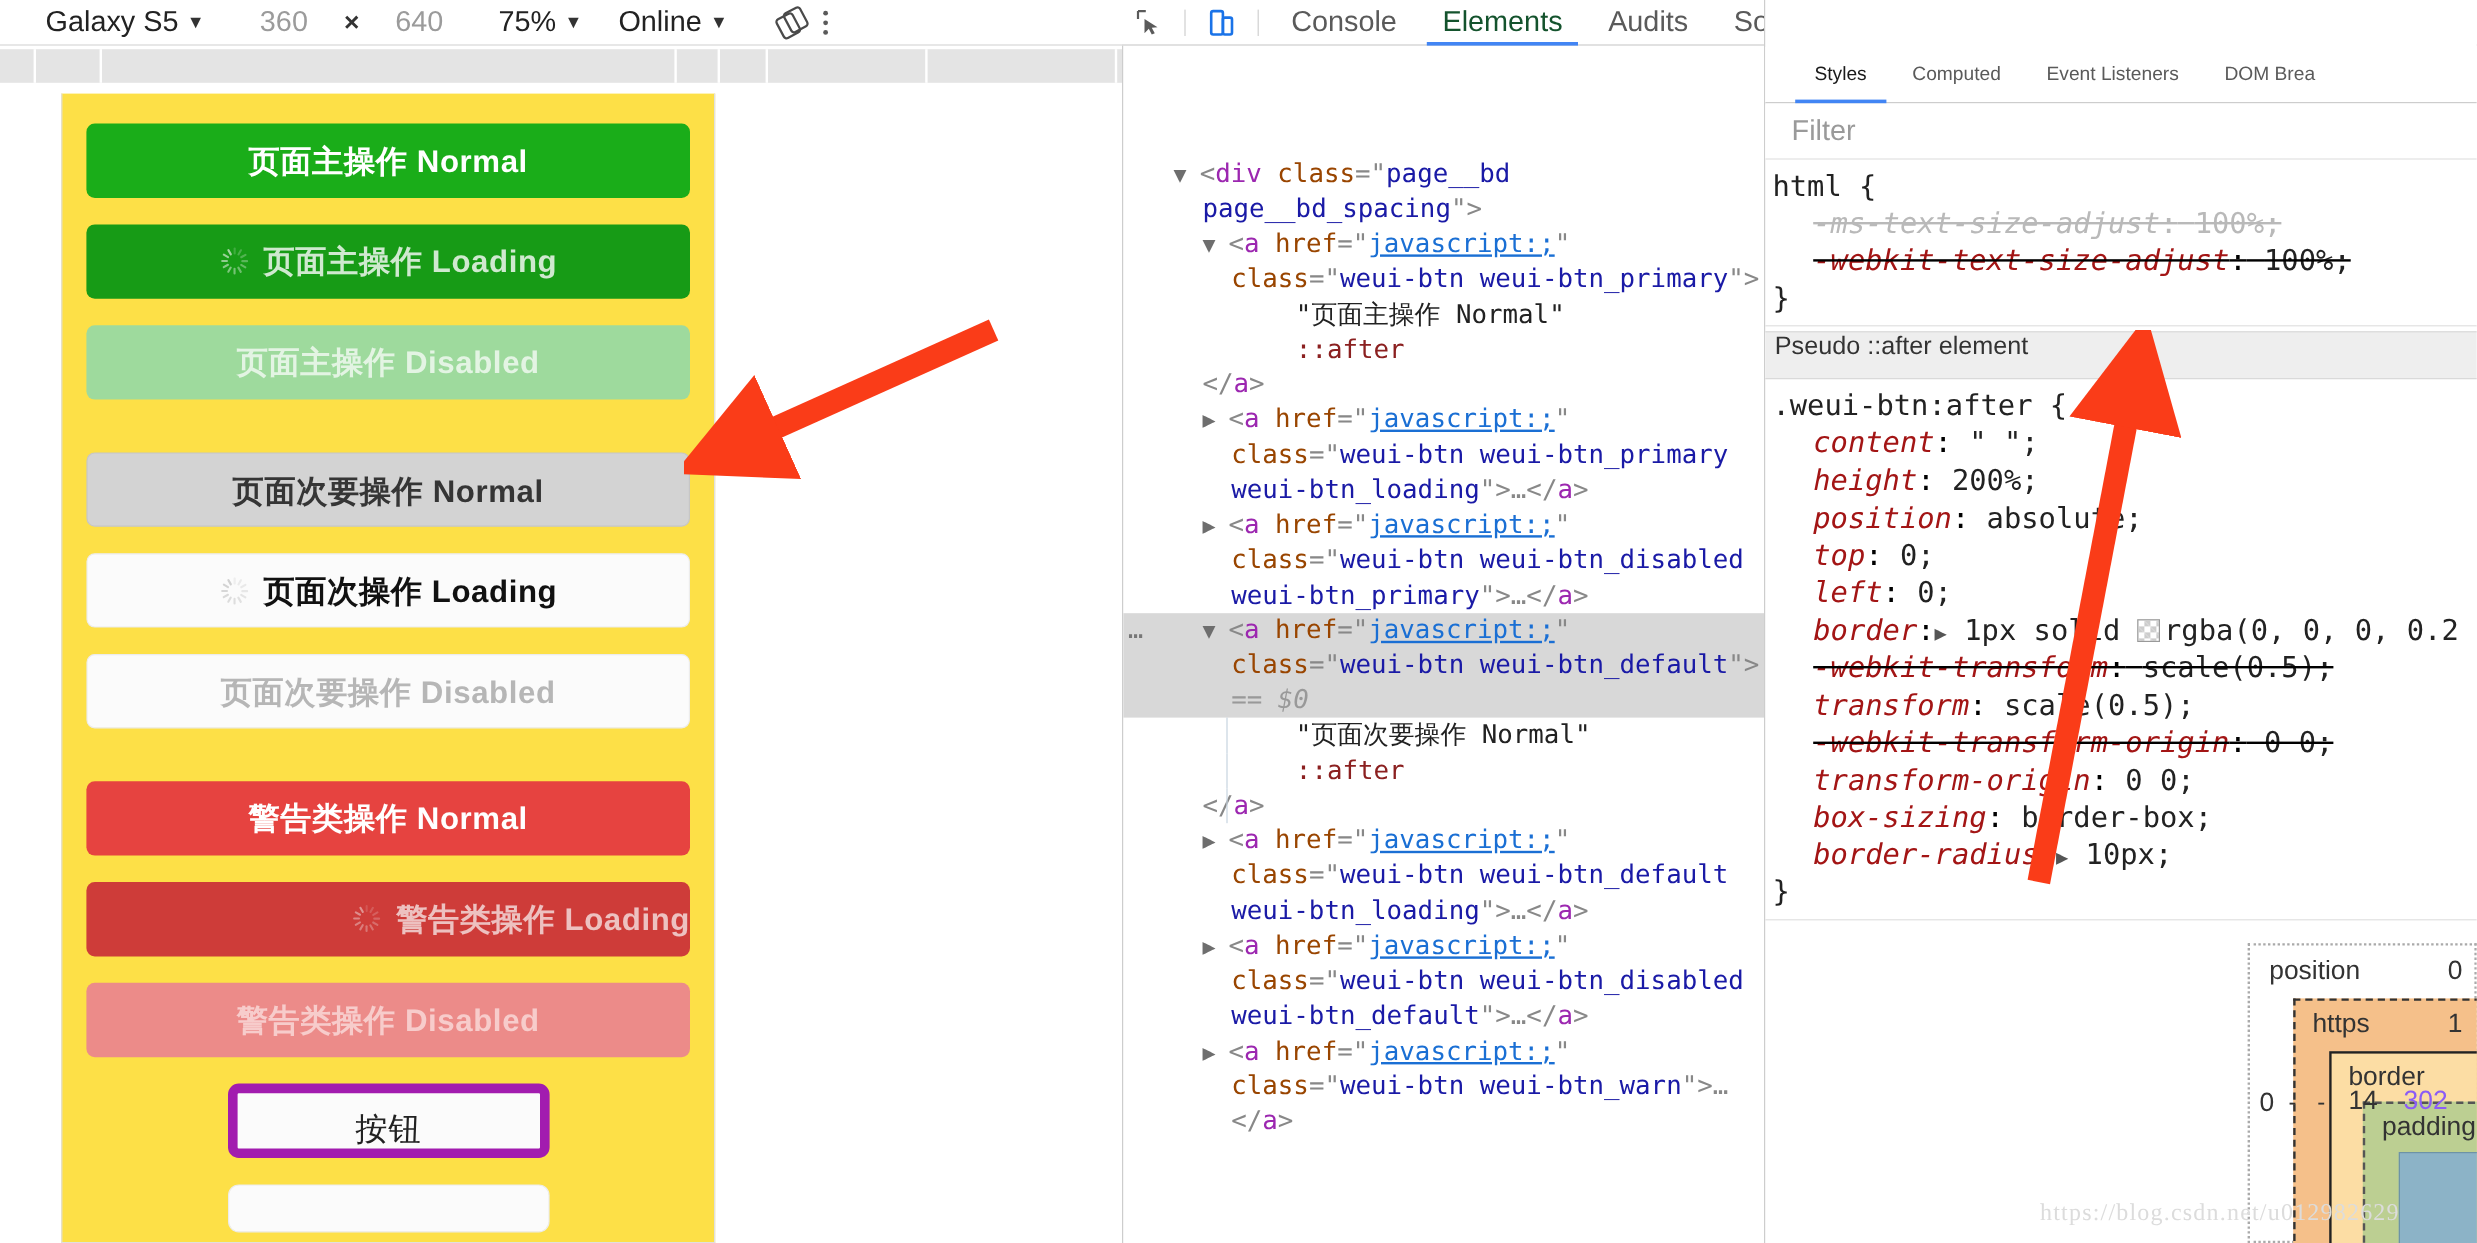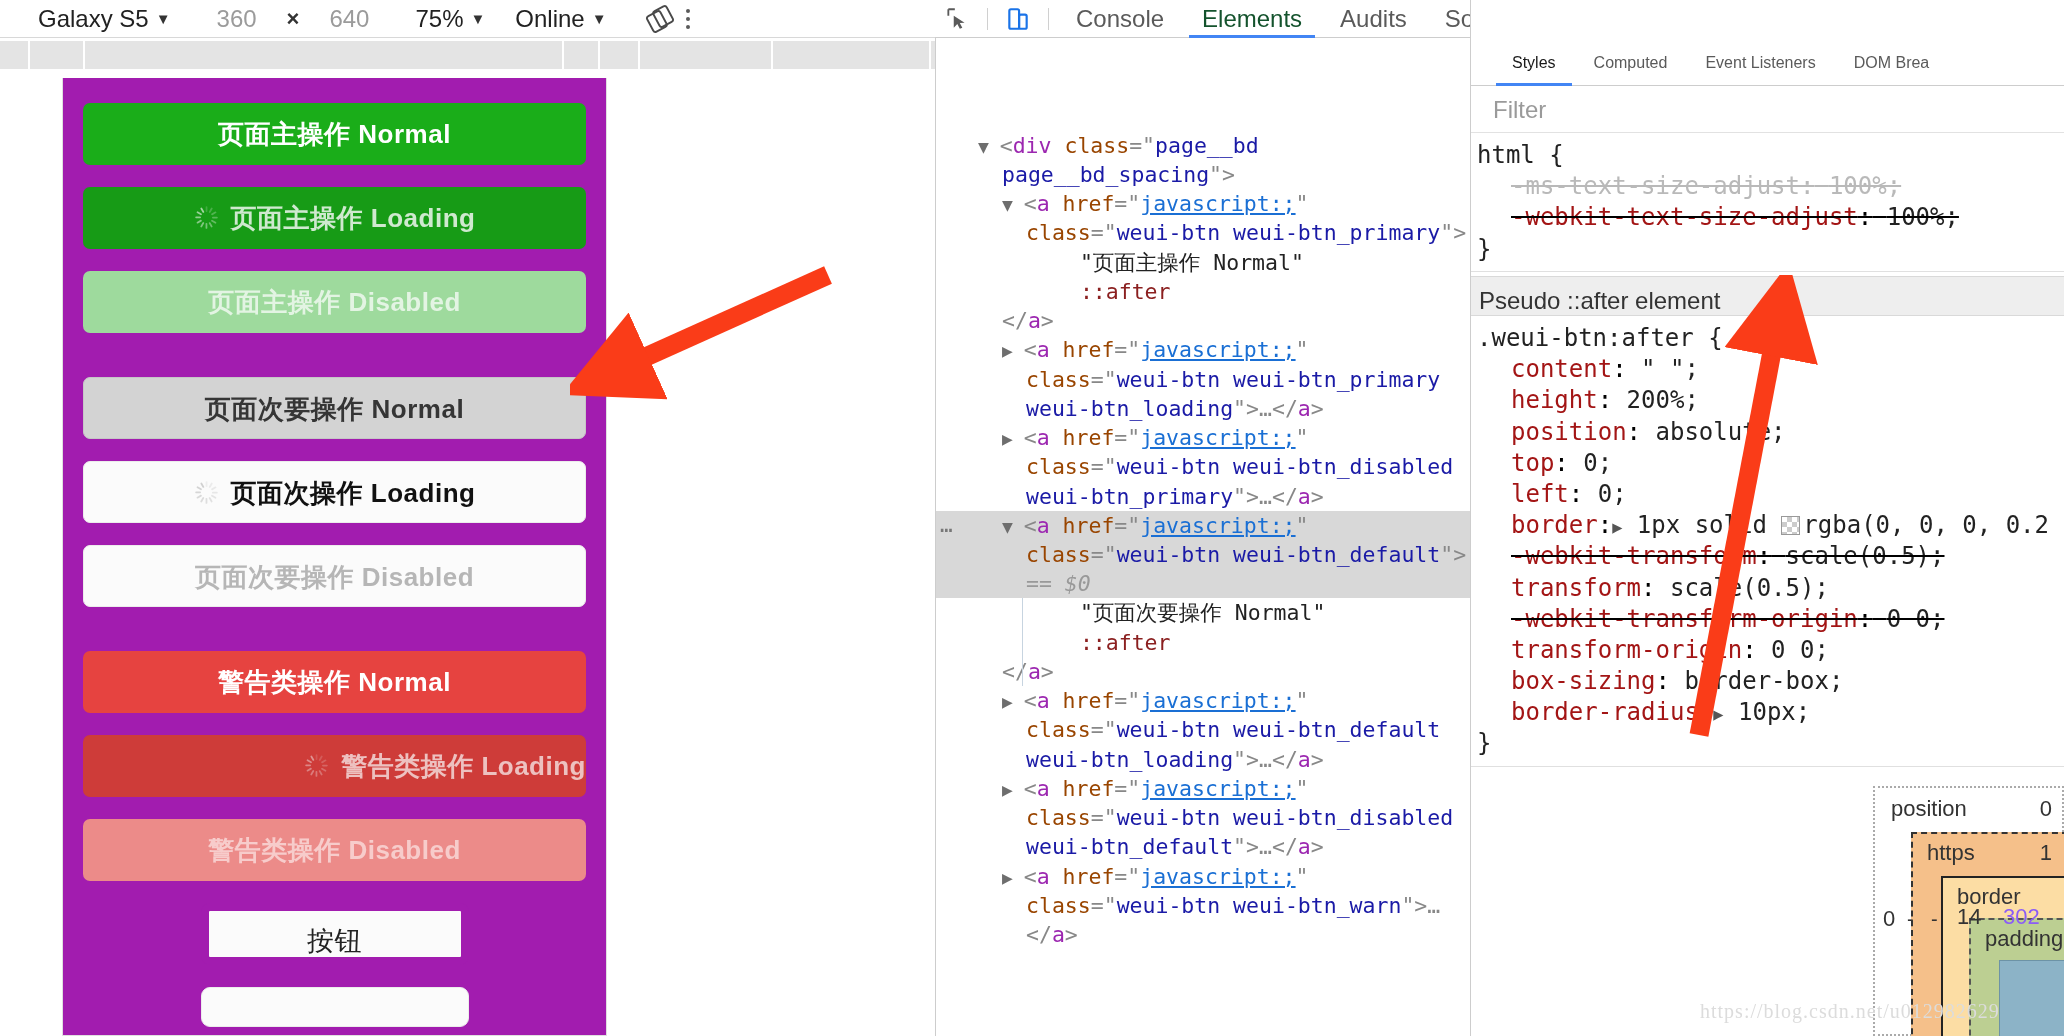--- a/index.html
+++ b/index.html
@@ -61,23 +61,23 @@
   #ruler .rband {
     position: absolute; left: 0; top: 2px; height: 28px;
     background: #e4e4e4;
   }
   #ruler .tick {
     position: absolute; top: 2px; width: 2px; height: 28px; background: #fff;
   }
 
   
   #viewport {
-    position: absolute; left: 62px; top: 78px;
+    position: absolute; left: 51px; top: 78px;
     width: 545px; height: 958px;
-    background: #a21caf;
+    background: #fde047;
     border: 1px solid #e0e0e0;
     border-top: none;
     overflow: hidden;
   }
   #viewport-inner { padding: 25px 20px 0 20px; }
 
   .weui-btn {
     position: relative;
     display: block;
     width: 100%;
@@ -221,32 +221,32 @@
     font-family: "DejaVu Sans Mono", monospace;
     font-size: 24px; line-height: 1.30;
     padding: 6px 0 6px 0;
   }
   #css-html {
     position: absolute; left: 0; top: 134px; width: 594px;
     border-bottom: 1px solid #e0e0e0;
     padding-left: 6px;
   }
   .sel-name { color: #222; }
-  .prop { color: #a31515; }
+  .prop { color: #a31515; font-style: italic; }
   .pval { color: #222; }
   .ind-prop { padding-left: 34px; }
   .struck { text-decoration: line-through; }
   .greyed { color: #b9b9b9; }
   .greyed .prop, .greyed .pval { color: #b9b9b9; }
 
   #pseudo-hdr {
     position: absolute; left: 0; top: 276px; width: 594px; height: 40px;
     background: #eeeeee; border-top: 1px solid #d9d9d9; border-bottom: 1px solid #d9d9d9;
-    display: flex; align-items: flex-end; padding-left: 8px;
-    font-size: 24px; color: #333;
+    display: flex; align-items: flex-start; padding-left: 8px;
+    font-size: 21px; color: #333;
   }
   #css-after {
     position: absolute; left: 0; top: 317px; width: 594px;
     padding-left: 6px;
     border-bottom: 1px solid #e0e0e0;
   }
   .tri-s { color: #555; font-size: 17px; }
   .swatch {
     display: inline-block; width: 19px; height: 19px; vertical-align: -2px;
     border: 1px solid #999; margin-right: 3px;

